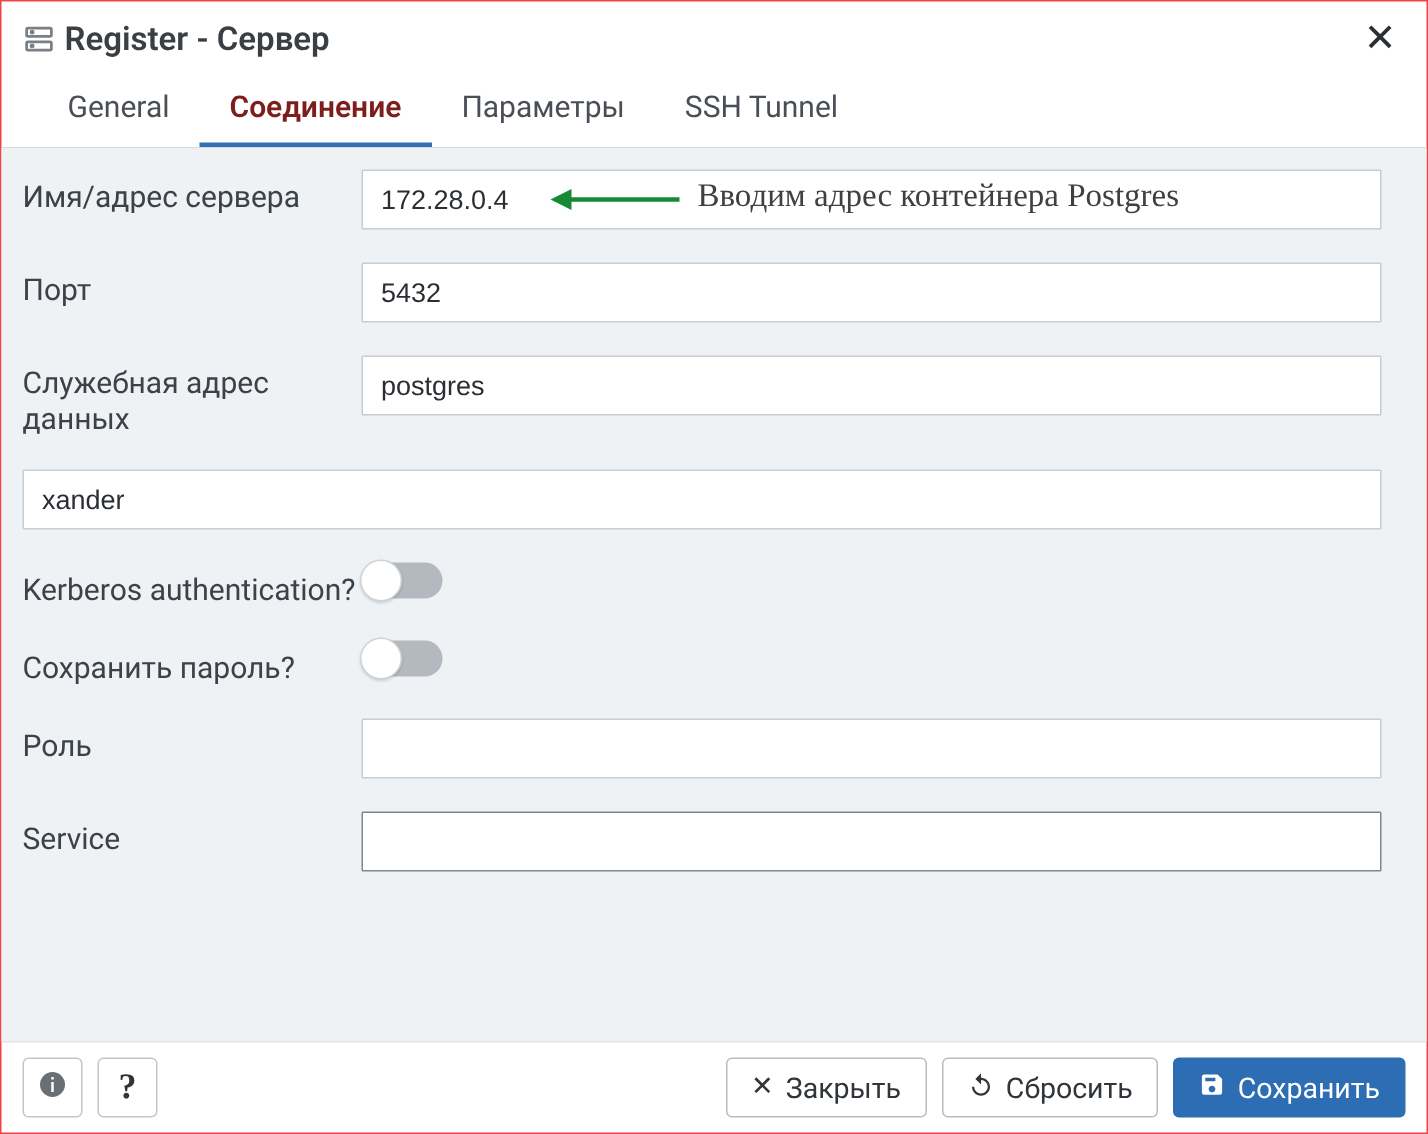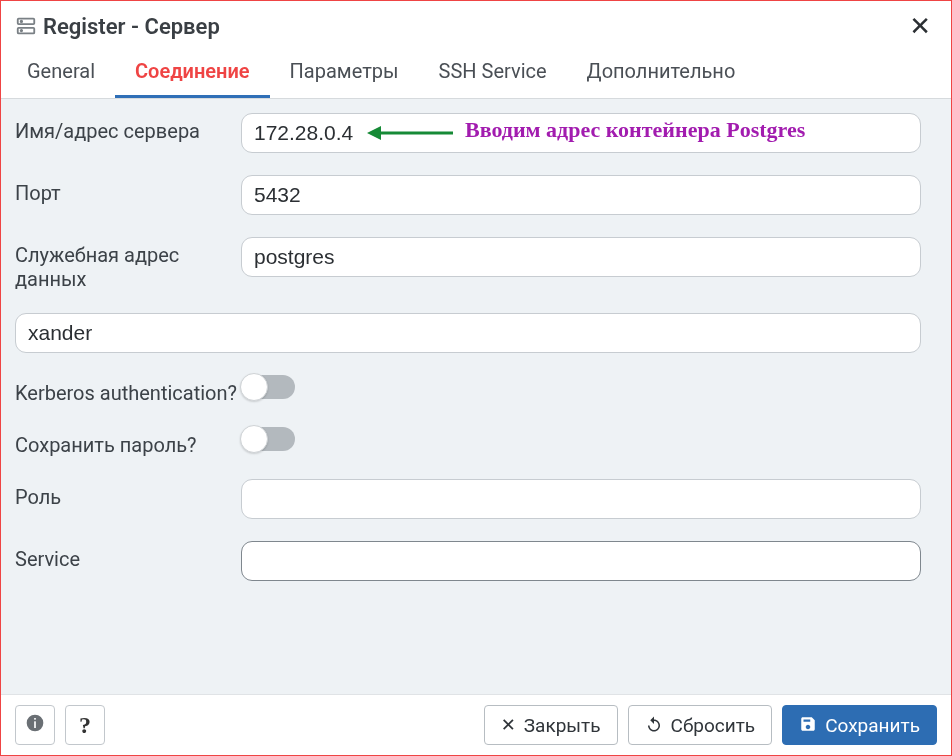--- a/index.html
+++ b/index.html
@@ -6,47 +6,47 @@
   html, body { width: 952px; height: 756px; font-family: "Segoe UI", Roboto, Arial, sans-serif; background: #fff; color: #222; }
   .dialog { width: 952px; height: 756px; display: flex; flex-direction: column; border: 1px solid #ef4444; }
 
   
   .dlg-header { display: flex; align-items: center; padding: 8px 14px 6px 14px; }
   .dlg-header .icon-slot { width: 28px; display: flex; align-items: center; }
   .dlg-title { font-size: 22px; font-weight: 600; color: #3a3f44; }
   .dlg-close { margin-left: auto; font-size: 26px; line-height: 1; color: #2b2f33; cursor: pointer; padding: 4px 6px; }
 
   
-  .tabs { display: flex; border-bottom: 1px solid #d6dadd; padding: 0 6px; }
+  .tabs { display: flex; border-bottom: 1px solid #d6dadd; padding: 0 24px; }
   .tab { padding: 10px 20px 12px 20px; font-size: 20px; color: #4a4f55; cursor: pointer; border-bottom: 3px solid transparent; }
-  .tab.active { color: #ef4444; border-bottom-color: #2f6fb7; font-weight: 600; }
+  .tab.active { color: #7f1d1d; border-bottom-color: #2f6fb7; font-weight: 600; }
 
   
   .form-area { flex: 1; overflow: auto; background: #eef2f5; padding: 14px 30px 8px 14px; }
   .row { display: flex; align-items: flex-start; margin-bottom: 22px; position: relative; }
   .row .label { width: 226px; padding-top: 6px; font-size: 20px; color: #3c4248; }
   .row .field { flex: 1; }
   .text-input {
     width: 100%; height: 40px; border: 1px solid #c7ccd1; background: #fff;
-    font-size: 21px; padding: 6px 12px; color: #2b2f33; outline: none; border-radius: 11px;
+    font-size: 18px; padding: 6px 12px; color: #2b2f33; outline: none; border-radius: 1px;
   }
   .text-input.focus { border: 2px solid #3d71a8; }
   .text-input.plain { border: 1px solid #7f878e; }
 
   
   .toggle { width: 54px; height: 24px; background: #b3b9be; border-radius: 999px; position: relative; display: inline-block; }
   .toggle::after { content: ""; position: absolute; width: 26px; height: 26px; background: #fff; border: 1px solid #cfd3d6; border-radius: 50%; top: -2px; left: -1px; box-shadow: 0 1px 2px rgba(0,0,0,0.15); }
 
   
   .annot {
     position: absolute;
-    color: #a21caf;
+    color: #404040;
     font-family: "Comic Sans MS", "Segoe Script", cursive;
     font-size: 22px;
-    font-weight: 700;
+    font-weight: 400;
     white-space: nowrap;
     pointer-events: none;
   }
   .arrow {
     position: absolute;
     pointer-events: none;
   }
 
   
   .dlg-footer { display: flex; align-items: center; padding: 10px 14px; border-top: 1px solid #e0e3e6; gap: 10px; }
@@ -77,22 +77,21 @@
     <span class="dlg-title">Register - Сервер</span>
     <span class="dlg-close">
       <span>✕</span>
     </span>
   </div>
 
   <div class="tabs">
     <div class="tab">General</div>
     <div class="tab active">Соединение</div>
     <div class="tab">Параметры</div>
-    <div class="tab">SSH Service</div>
-    <div class="tab">Дополнительно</div>
+    <div class="tab">SSH Tunnel</div>
   </div>
 
   <div class="form-area">
 
     <div class="row">
       <div class="label">Имя/адрес сервера</div>
       <div class="field">
         <input class="text-input" value="172.28.0.4" style="">
       </div>
 

